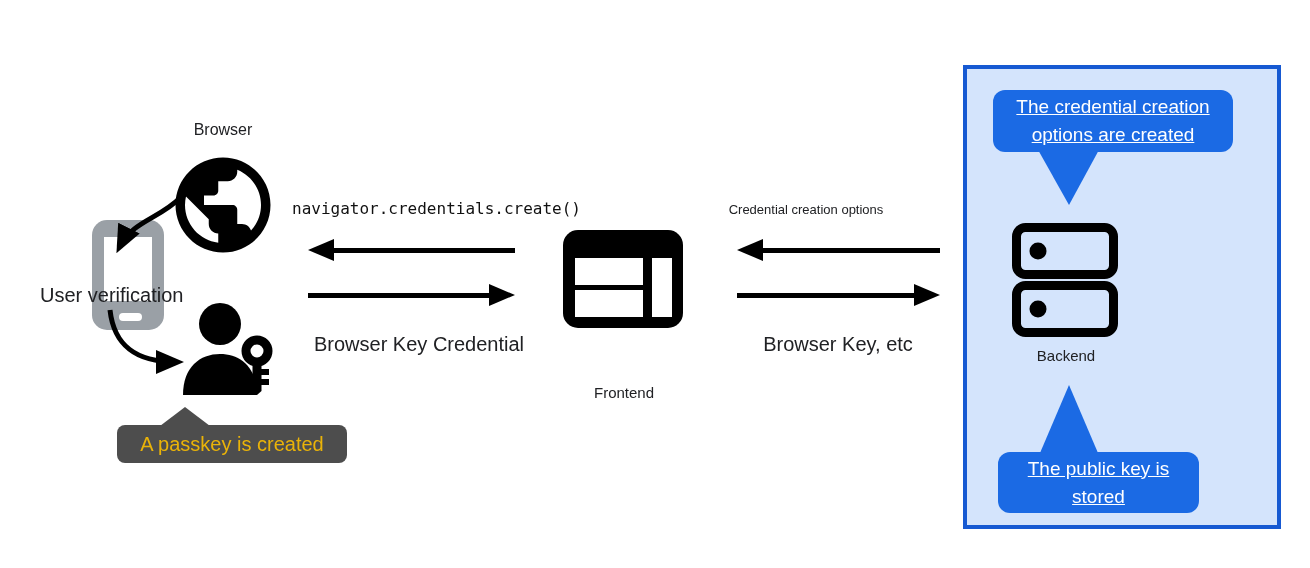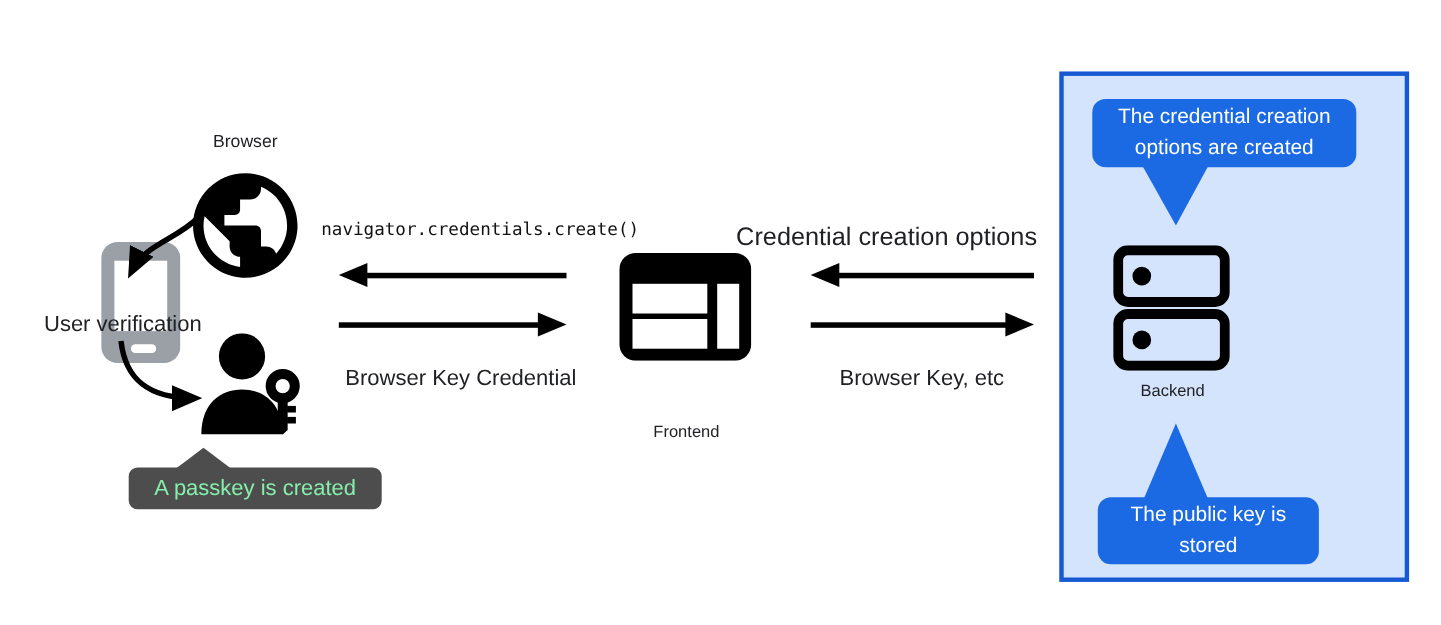--- a/index.html
+++ b/index.html
@@ -19,38 +19,38 @@
   .arrow.dir-left .line{left:22px;right:0;}
   .arrow.dir-right .line{left:0;right:22px;}
   .arrow .head{position:absolute;top:0;width:0;height:0;border-top:11px solid transparent;border-bottom:11px solid transparent;}
   .arrow.dir-left .head{left:0;border-right:26px solid #000;}
   .arrow.dir-right .head{right:0;border-left:26px solid #000;}
 
   
   .dark-callout{
     position:absolute;left:117px;top:425px;width:230px;height:38px;
     background:var(--callout_gray,#4d4d4d);border-radius:8px;
-    color:#86efac;font-size:20px;display:flex;align-items:center;justify-content:center;
+    color:#eab308;font-size:20px;display:flex;align-items:center;justify-content:center;
   }
   .dark-callout-tail{
     position:absolute;left:160px;top:407px;width:0;height:0;
     border-left:25px solid transparent;border-right:25px solid transparent;
     border-bottom:19px solid var(--callout_gray,#4d4d4d);
   }
 
   
   .panel{
     position:absolute;left:963px;top:65px;width:318px;height:464px;
     background:var(--panel_bg,#d4e4fc);border:4px solid var(--panel_border,#1659d2);
     box-sizing:border-box;
   }
   .bubble{
     position:absolute;background:var(--bubble_blue,#1b6ae4);border-radius:12px;
     color:#fff;font-size:19px;line-height:28px;text-align:center;
-    display:flex;align-items:center;justify-content:flex-start;padding:0 8px;box-sizing:border-box;
+    display:flex;align-items:center;justify-content:flex-start;padding:0 8px;box-sizing:border-box;text-decoration:underline;
   }
   .bubble-top{left:993px;top:90px;width:240px;height:62px;}
   .bubble-bottom{left:998px;top:452px;width:201px;height:61px;}
   .bubble-tail-down{
     position:absolute;left:1037px;top:148px;width:0;height:0;
     border-left:32px solid transparent;border-right:31px solid transparent;
     border-top:57px solid var(--bubble_blue,#1b6ae4);
   }
   .bubble-tail-up{
     position:absolute;left:1040px;top:385px;width:0;height:0;
@@ -128,21 +128,21 @@
   <div class="abs" style="left:563px;top:230px;">
     <svg width="120" height="98" viewBox="0 0 120 98">
       <rect class="fill-ink" x="0" y="0" width="120" height="98" rx="15"></rect>
       <rect fill="#fff" x="12" y="28" width="68" height="27"></rect>
       <rect fill="#fff" x="12" y="60" width="68" height="27"></rect>
       <rect fill="#fff" x="89" y="28" width="20" height="59"></rect>
     </svg>
   </div>
   <div class="abs label-bold center" style="left:624px;top:340px;margin-top:44px;">Frontend</div>
 
-  <div class="abs label center" style="left:806px;top:202px;font-size:23px;">Credential creation options</div>
+  <div class="abs label center" style="left:806px;top:202px;font-size:13px;">Credential creation options</div>
 
   <div class="arrow dir-left" style="left:737px;top:239px;width:203px;">
     <span class="head"></span>
     <span class="line"></span>
   </div>
   <div class="arrow dir-right" style="left:737px;top:284px;width:203px;">
     <span class="line"></span>
     <span class="head"></span>
   </div>
 

